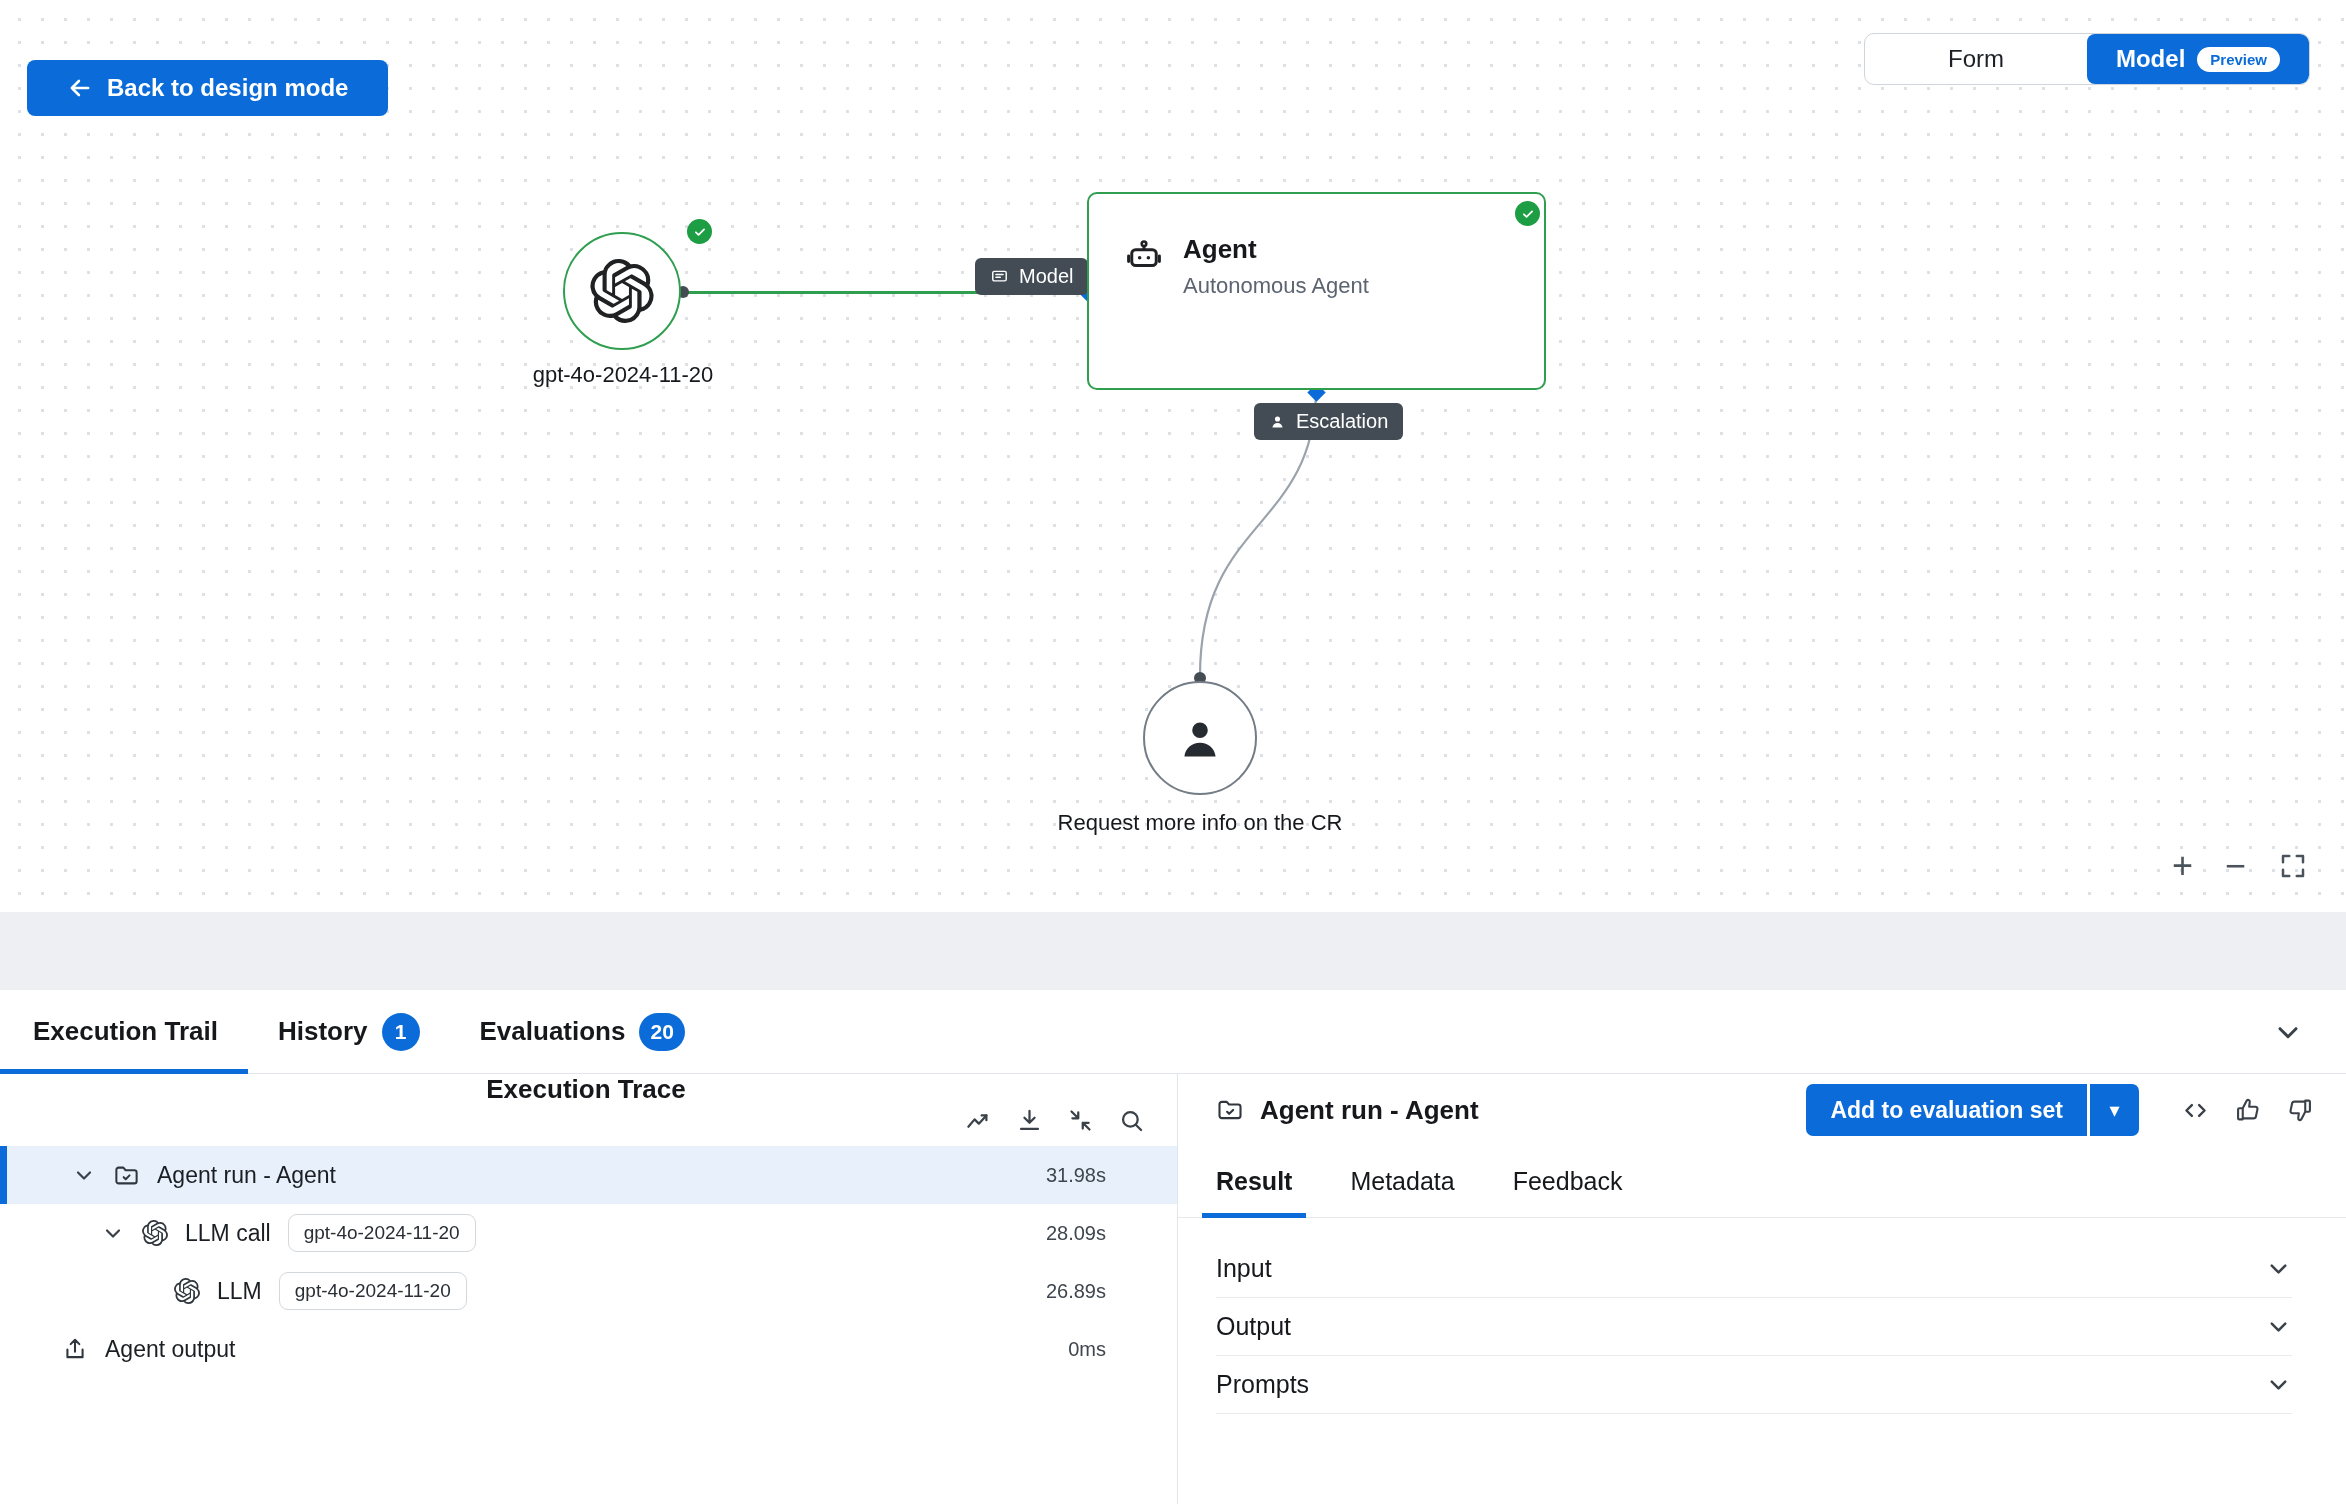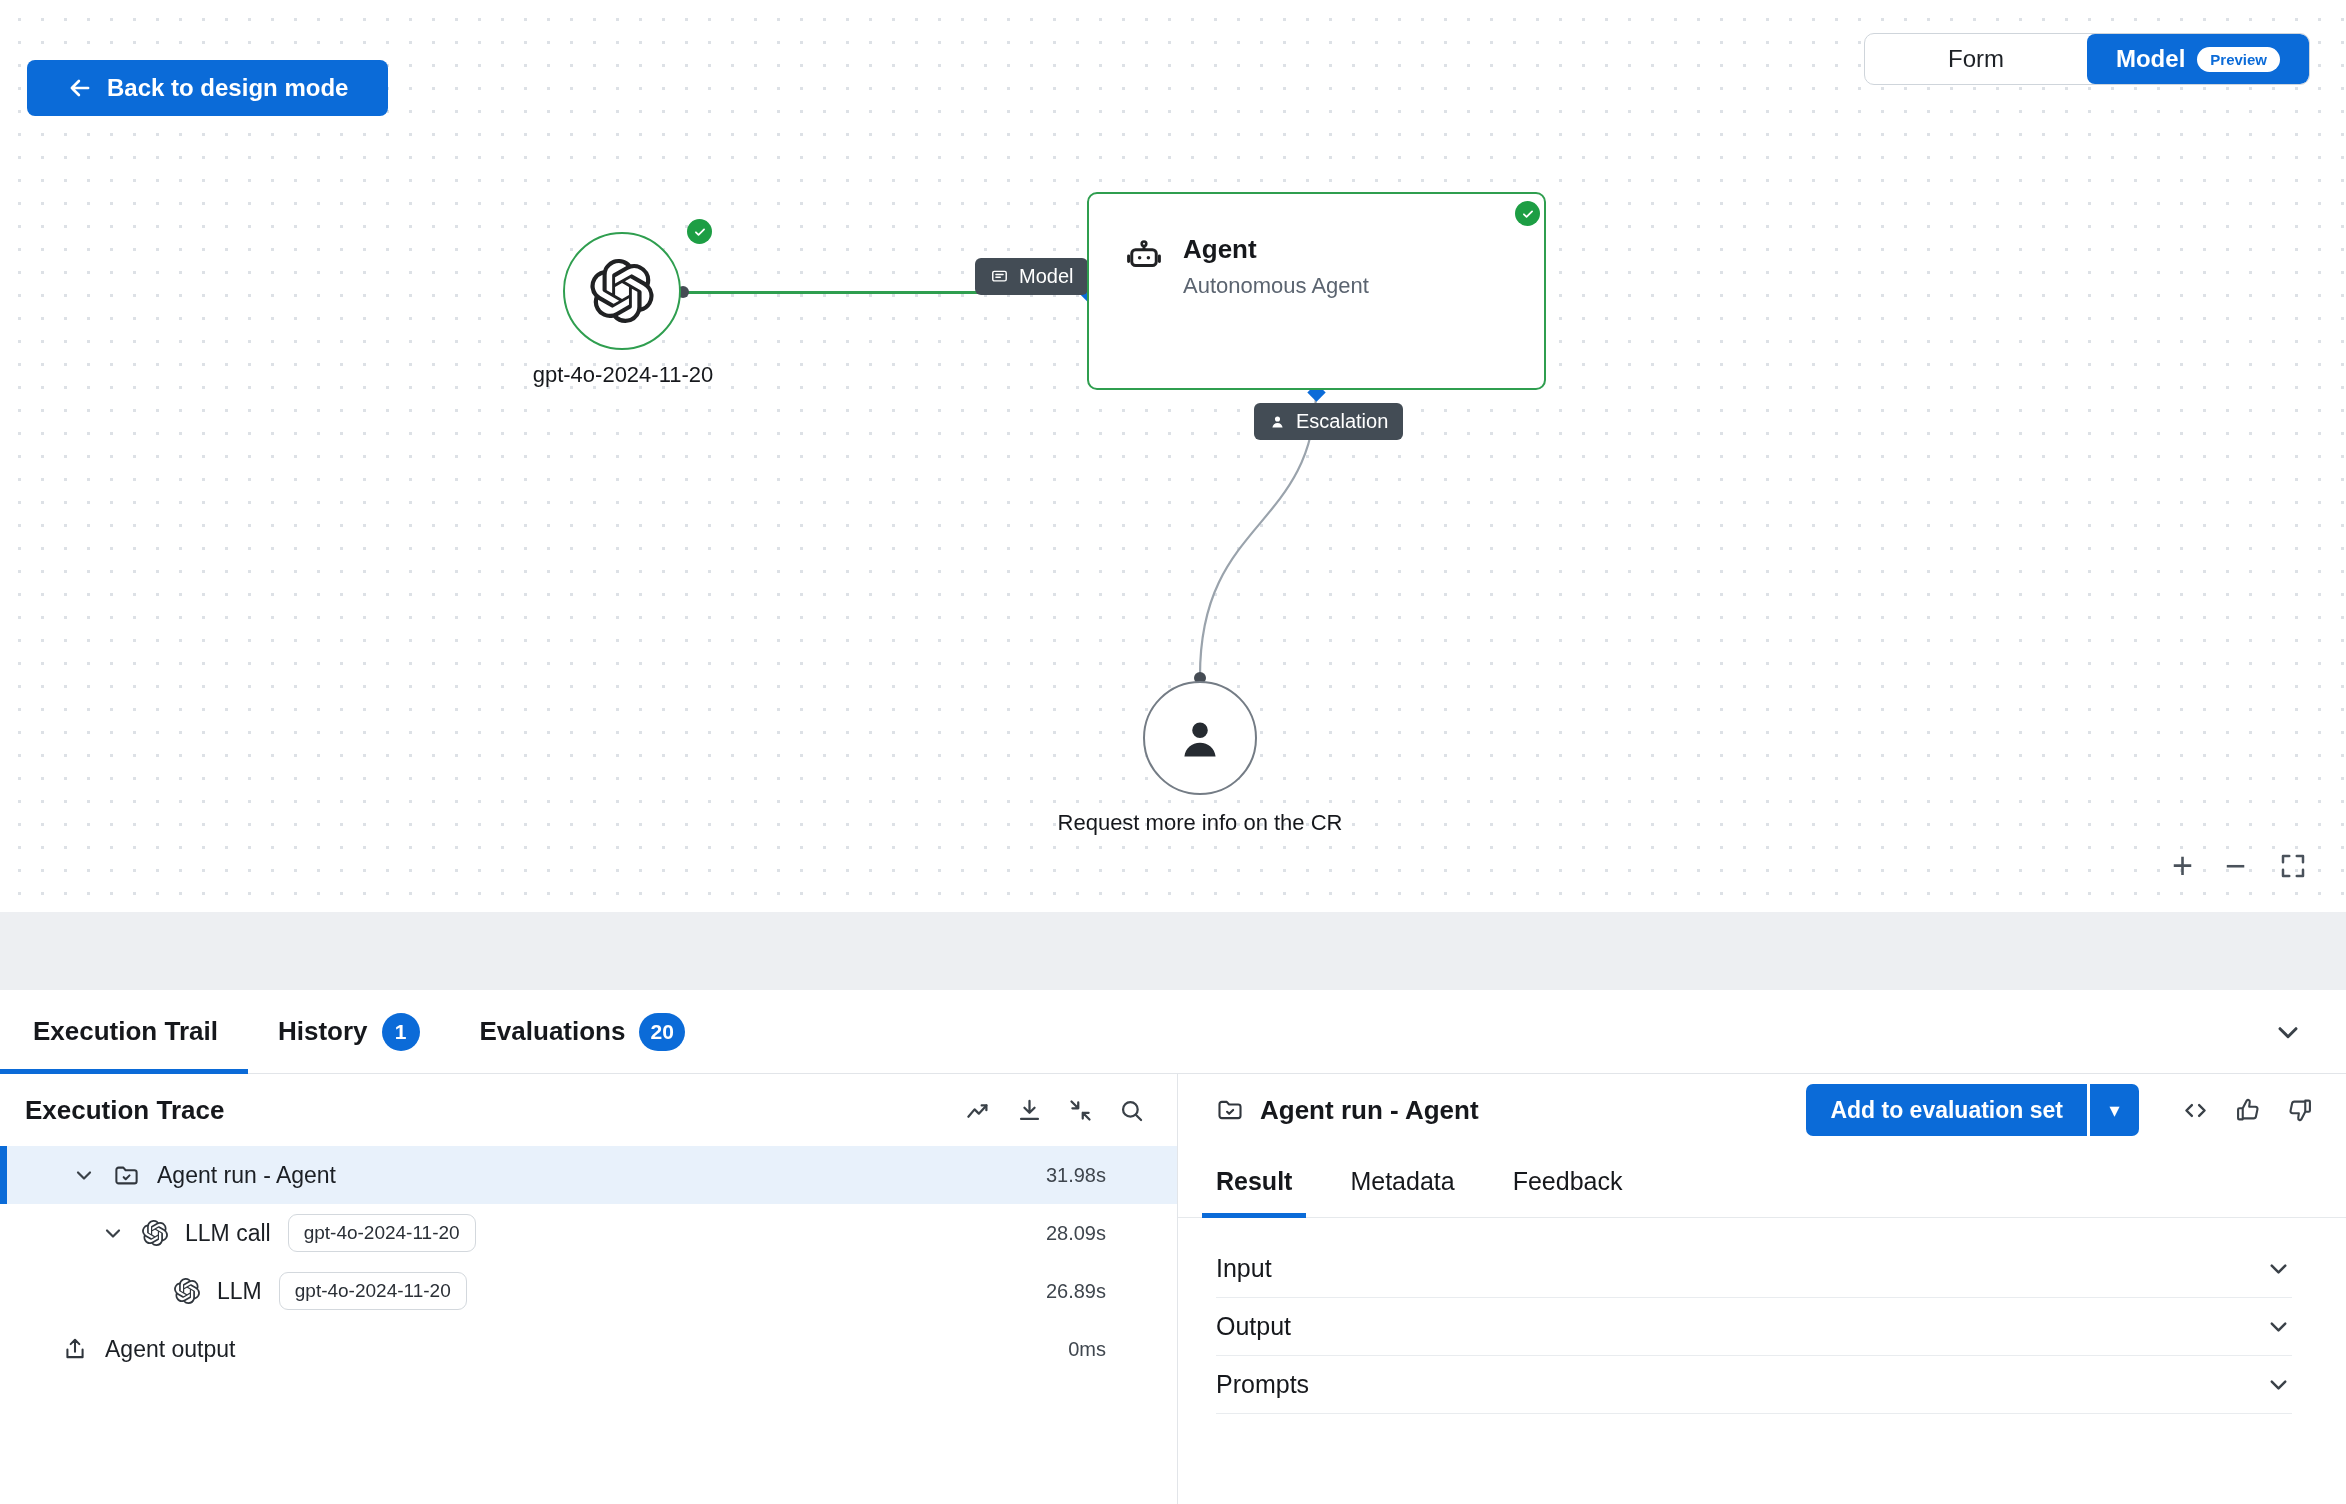--- a/index.html
+++ b/index.html
@@ -65,21 +65,21 @@
   .tab{display:flex; align-items:center; gap:14px; padding:0 30px; font-size:26px; font-weight:700; color:var(--ink);
     position:relative; cursor:pointer;}
   .tab:first-child{padding-left:33px;}
   .tab.active::after{content:""; position:absolute; left:0; right:0; bottom:-1px; height:5px; background:var(--accent);}
   .tab-badge{background:var(--accent); color:#fff; border-radius:999px; height:38px; min-width:38px; padding:0 11px;
     display:flex; align-items:center; justify-content:center; font-size:21px; font-weight:700;}
   .tabbar-collapse{margin-left:auto; align-self:center; margin-right:40px; cursor:pointer; color:#2a2f36;}
 
   .panel-body{flex:1; display:flex; min-height:0;}
   .left-pane{width:1178px; border-right:1px solid var(--line); display:flex; flex-direction:column;}
-  .pane-header{height:72px; display:flex; align-items:center; padding:0 30px 0 25px;}
+  .pane-header{height:72px; display:flex; align-items:center; padding:0 30px 0 25px;flex-direction:column;}
   .pane-title{font-size:26px; font-weight:600;}
   .pane-icons{margin-left:auto; display:flex; align-items:center; gap:20px; color:#3a4148;}
   .icon-btn{background:none; border:none; color:#3a4148; cursor:pointer; padding:2px;}
 
   .row{height:58px; display:flex; align-items:center; gap:17px; font-size:23px; color:#1b1f24; position:relative; cursor:pointer;}
   .row .dur{margin-left:auto; margin-right:71px; font-size:20px; color:#3f464e;}
   .row.selected{background:#e8f1fb;}
   .row.selected::before{content:""; position:absolute; left:0; top:0; bottom:0; width:7px; background:var(--accent);}
   .r0{padding-left:72px;} .r1{padding-left:101px;} .r2{padding-left:174px;} .r3{padding-left:62px;}
   .tag{height:38px; border:1.5px solid #d3d8dd; border-radius:9px; padding:0 15px; font-size:19px; color:#2a2f36;

